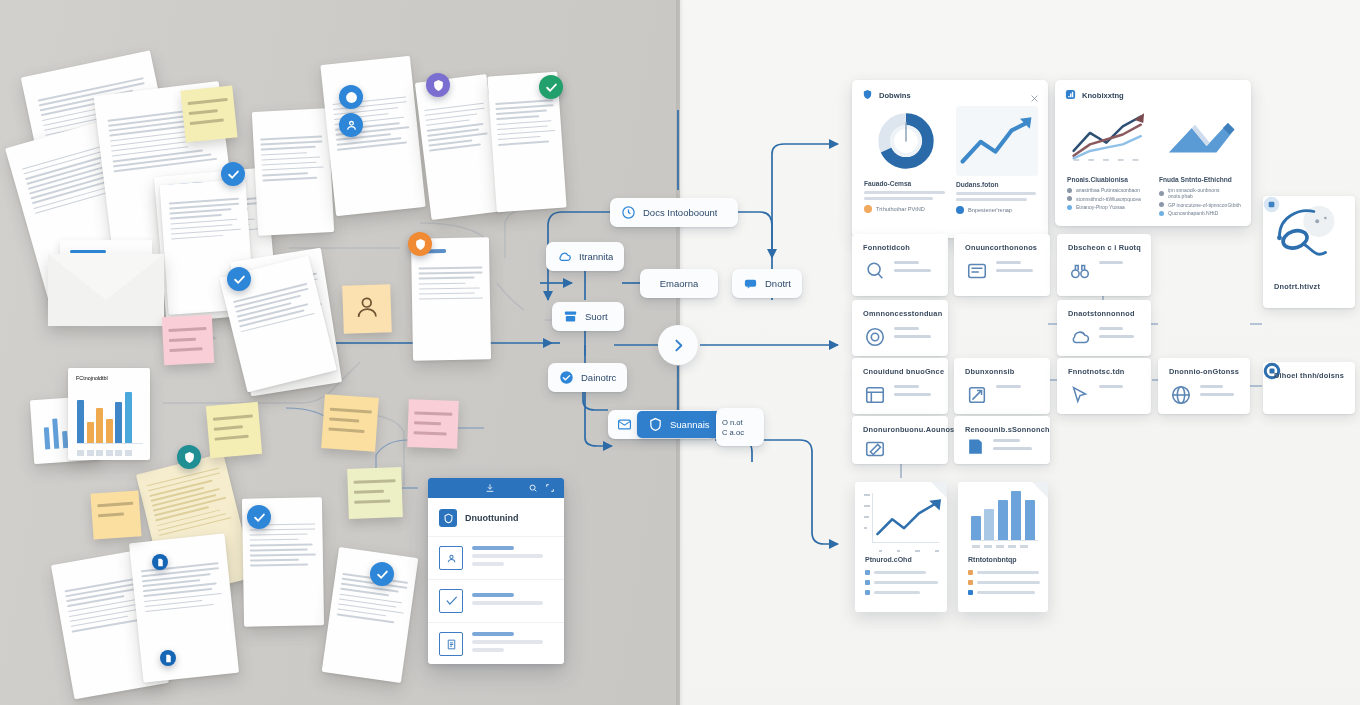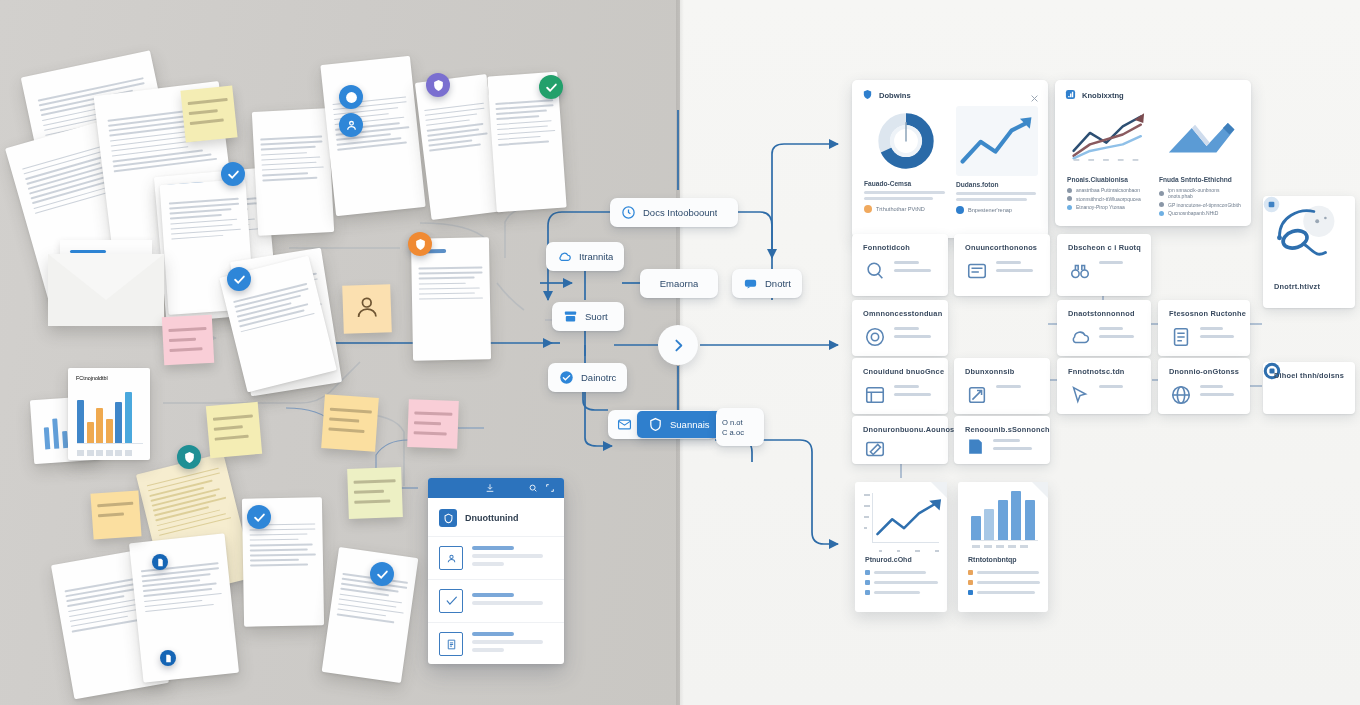--- a/index.html
+++ b/index.html
@@ -941,33 +941,20 @@
     <span class="mico">
       <svg viewBox="0 0 24 24" fill="none" stroke="currentColor" stroke-width="1.7">
           <path d="M7 18h10a4 4 0 0 0 .3-8 6 6 0 0 0-11.3 2A3.5 3.5 0 0 0 7 18z"></path>
         </svg>
     </span>
     <span class="mtxt">
         <i></i>
         <i></i>
       </span>
   </div>
-  <div class="card mini" style="left:1158px;top:300px;width:92px;height:56px;">
-    <div class="ctitle">Ftesosnon Ructonhe</div>
-    <span class="mico">
-      <svg viewBox="0 0 24 24" fill="none" stroke="currentColor" stroke-width="1.7">
-          <rect x="5" y="3" width="14" height="18" rx="1.6"></rect>
-          <path d="M8 8h8M8 12h8M8 16h5"></path>
-        </svg>
-    </span>
-    <span class="mtxt">
-        <i></i>
-        <i></i>
-      </span>
-  </div>
 
   <div class="card mini" style="left:852px;top:358px;width:96px;height:56px;">
     <div class="ctitle">Cnouidund bnuoGnce</div>
     <span class="mico">
       <svg viewBox="0 0 24 24" fill="none" stroke="currentColor" stroke-width="1.7">
           <rect x="3" y="4" width="18" height="16" rx="2"></rect>
           <path d="M3 9h18M8 9v11"></path>
         </svg>
     </span>
     <span class="mtxt">

